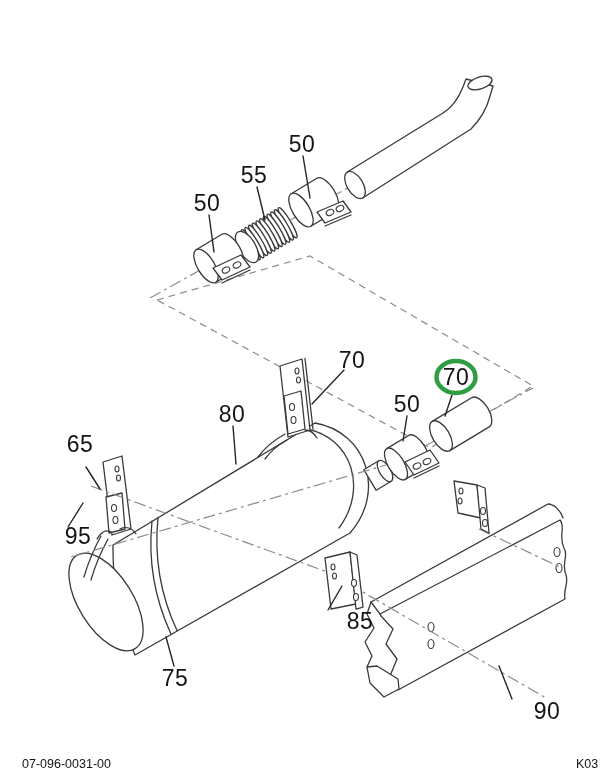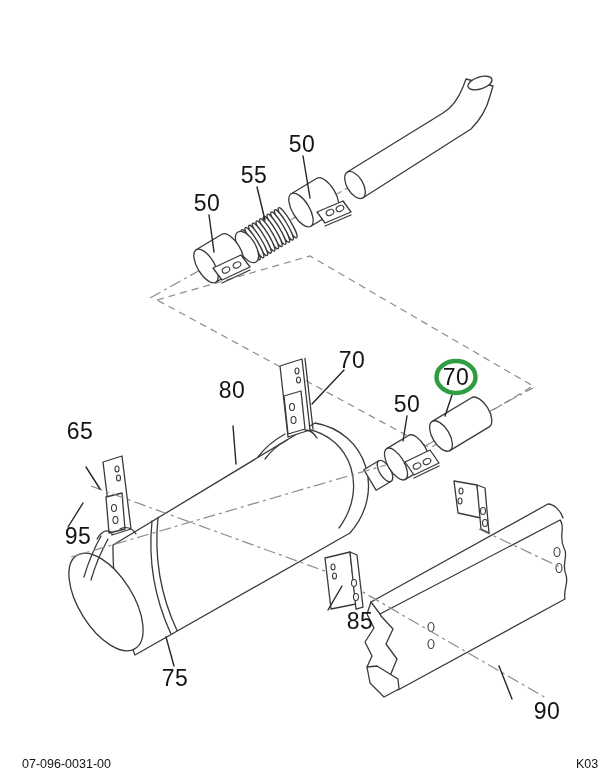--- a/index.html
+++ b/index.html
@@ -195,22 +195,22 @@
       <path class="leader" d="M452,395 L445,416"></path>
     </g>
 
     <ellipse class="ring" cx="456" cy="377" rx="19.5" ry="16"></ellipse>
   </svg>
 
   <div class="callout" style="left:207px;top:203px;">50</div>
   <div class="callout" style="left:254px;top:175px;">55</div>
   <div class="callout" style="left:302px;top:144px;">50</div>
   <div class="callout" style="left:352px;top:360px;">70</div>
-  <div class="callout" style="left:232px;top:390px;">80</div>
-  <div class="callout" style="left:80px;top:431px;">65</div>
+  <div class="callout" style="left:232px;top:414px;">80</div>
+  <div class="callout" style="left:80px;top:444px;">65</div>
   <div class="callout" style="left:62px;top:536px;margin-left:16px;">95</div>
   <div class="callout" style="left:175px;top:678px;">75</div>
   <div class="callout" style="left:325px;top:621px;margin-left:35px;">85</div>
   <div class="callout" style="left:547px;top:711px;">90</div>
   <div class="callout" style="left:407px;top:404px;">50</div>
   <div class="callout" style="left:456px;top:377px;">70</div>
 
   <div class="footer-text" id="footer-left">07-096-0031-00</div>
   <div class="footer-text" id="footer-right">K03</div>
 </div>

